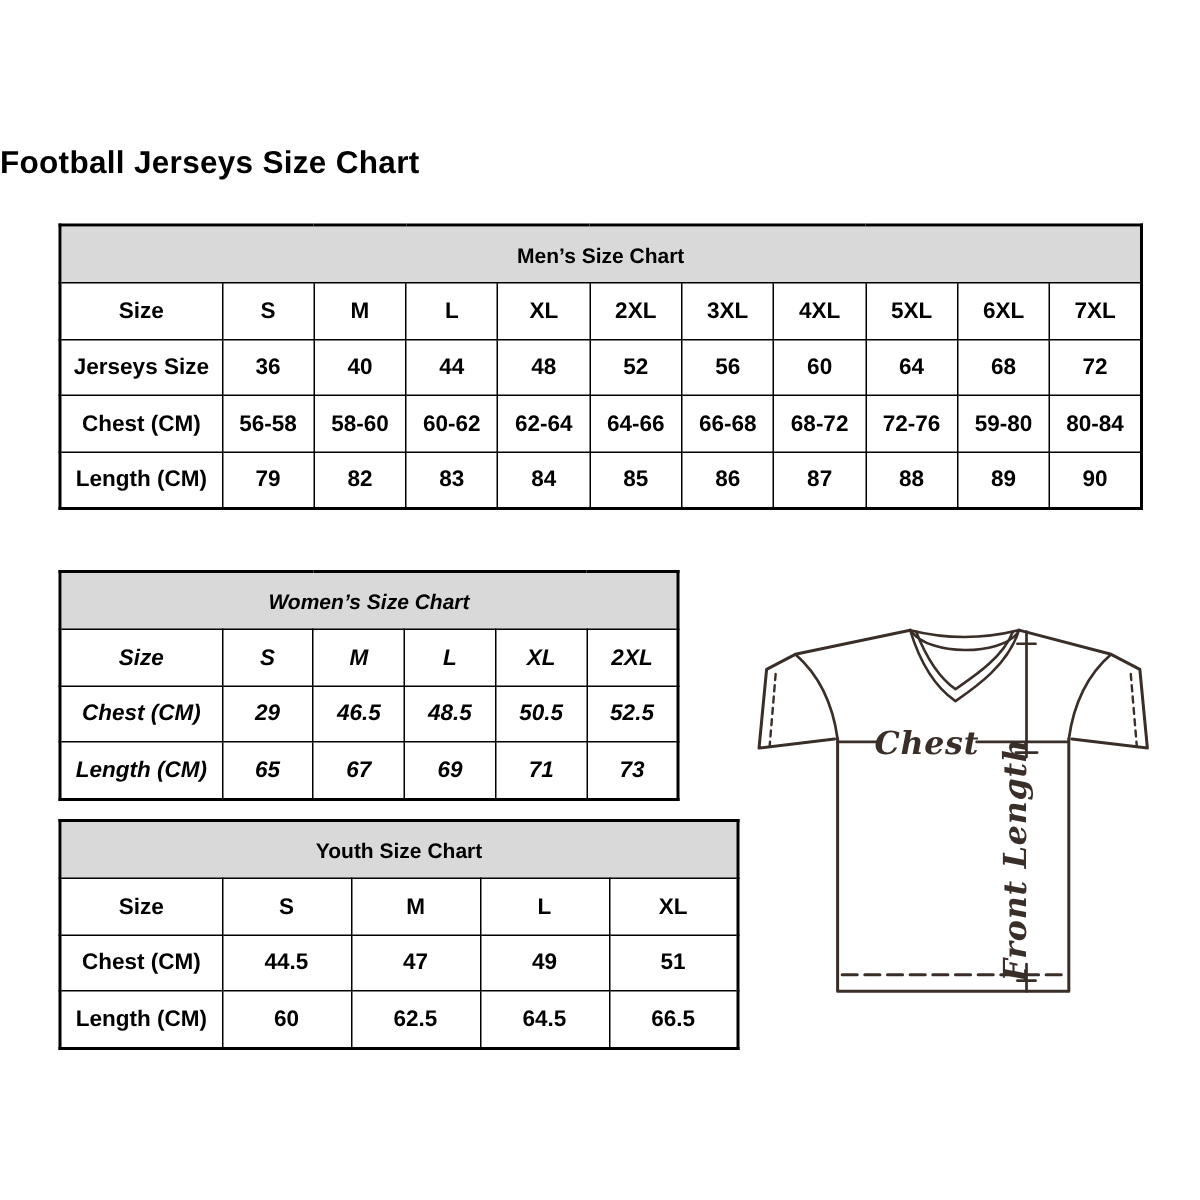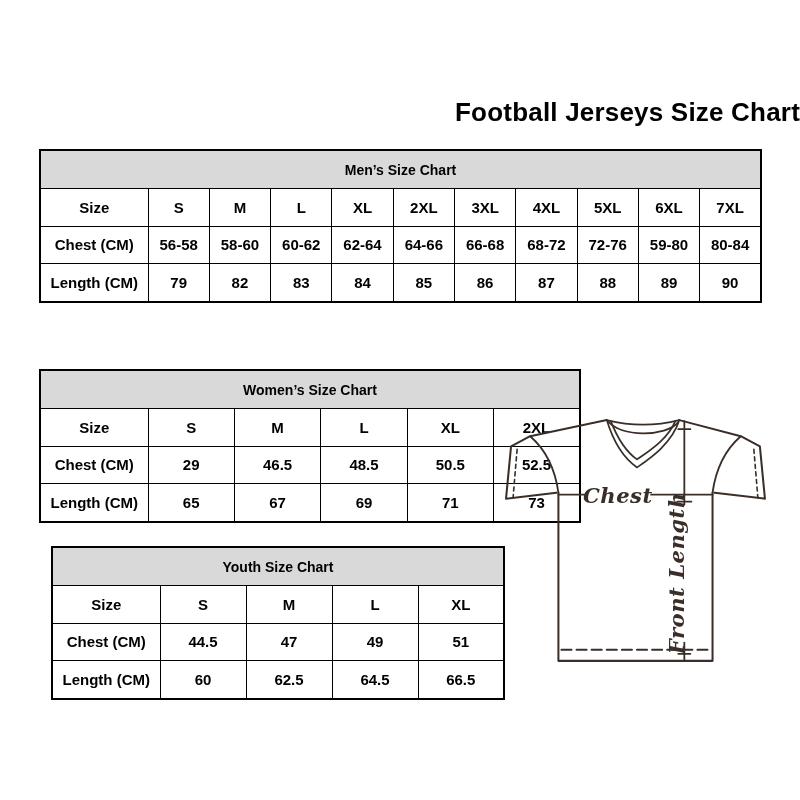--- a/index.html
+++ b/index.html
@@ -2,39 +2,39 @@
 <html style="--header-bg: #d9d9d9; --border: #000000; --jersey-line: #3a2e28; --text: #000000; --background: #ffffff;"><head>
 <meta charset="utf-8">
 <style>
   html,body{margin:0;padding:0;background:#fff;}
   .page{
     position:relative;width:800px;height:800px;background:#ffffff;
     font-family:"Liberation Sans",sans-serif;color:#000;overflow:hidden;
   }
   .title{
     position:absolute;top:97px;left:0;width:100%;margin:0;
-    text-align:right;font-size:26px;font-weight:bold;letter-spacing:.2px;
+    text-align:left;font-size:21px;font-weight:bold;letter-spacing:.2px;
   }
   table.size-table{
     position:absolute;border-collapse:collapse;table-layout:fixed;
     border:2px solid var(--border,#000);
   }
   .size-table th,.size-table td{
     border:1.5px solid var(--border,#000);
     text-align:center;vertical-align:middle;
     font-weight:bold;padding:0;overflow:hidden;white-space:nowrap;
   }
   .size-table th.table-title{
     background:var(--header-bg,#d9d9d9);
     height:37px;font-size:14px;
   }
   .size-table td{height:36.5px;font-size:15px;}
   #mens-table{left:39px;top:149px;width:723px;}
-  #womens-table{left:39px;top:369px;width:542px;}
-  #youth-table{left:39px;top:546px;width:454px;margin-left:12px;}
+  #womens-table{left:39px;top:380px;width:414px;font-style:italic;}
+  #youth-table{left:39px;top:546px;width:454px;}
   .jersey{
     position:absolute;left:503px;top:411px;width:272px;height:262px;
     color:var(--jersey-line,#3a2e28);
   }
   .jersey svg{display:block;width:100%;height:100%;}
   .jersey text{
     font-family:"DejaVu Serif",serif;font-style:italic;font-weight:bold;
     fill:currentColor;
   }
 </style>
@@ -70,20 +70,33 @@
           <td>S</td>
           <td>M</td>
           <td>L</td>
           <td>XL</td>
           <td>2XL</td>
           <td>3XL</td>
           <td>4XL</td>
           <td>5XL</td>
           <td>6XL</td>
           <td>7XL</td>
+        </tr>
+        <tr>
+          <td>Jerseys Size</td>
+          <td>36</td>
+          <td>40</td>
+          <td>44</td>
+          <td>48</td>
+          <td>52</td>
+          <td>56</td>
+          <td>60</td>
+          <td>64</td>
+          <td>68</td>
+          <td>72</td>
         </tr>
         <tr>
           <td>Chest (CM)</td>
           <td>56-58</td>
           <td>58-60</td>
           <td>60-62</td>
           <td>62-64</td>
           <td>64-66</td>
           <td>66-68</td>
           <td>68-72</td>

